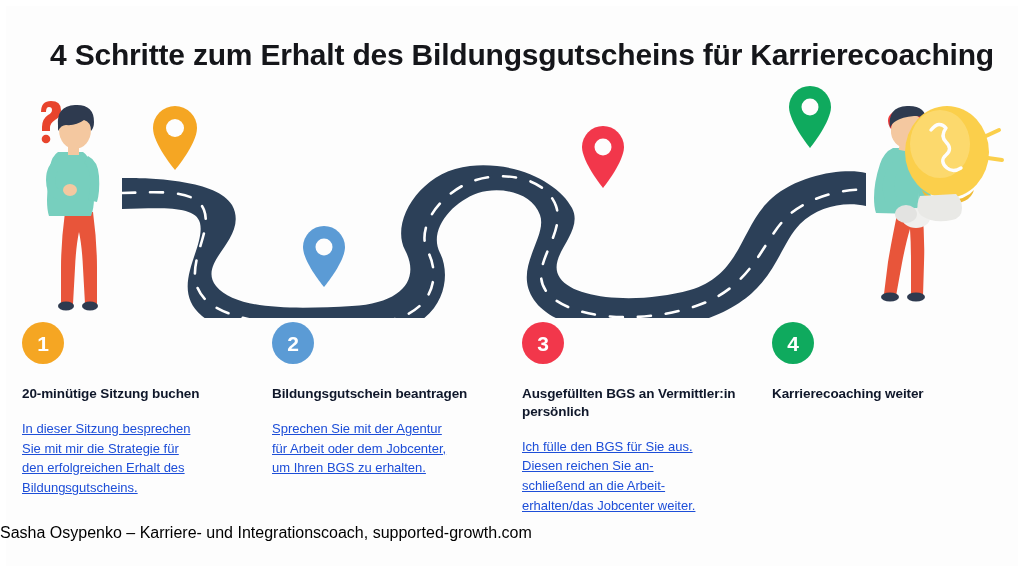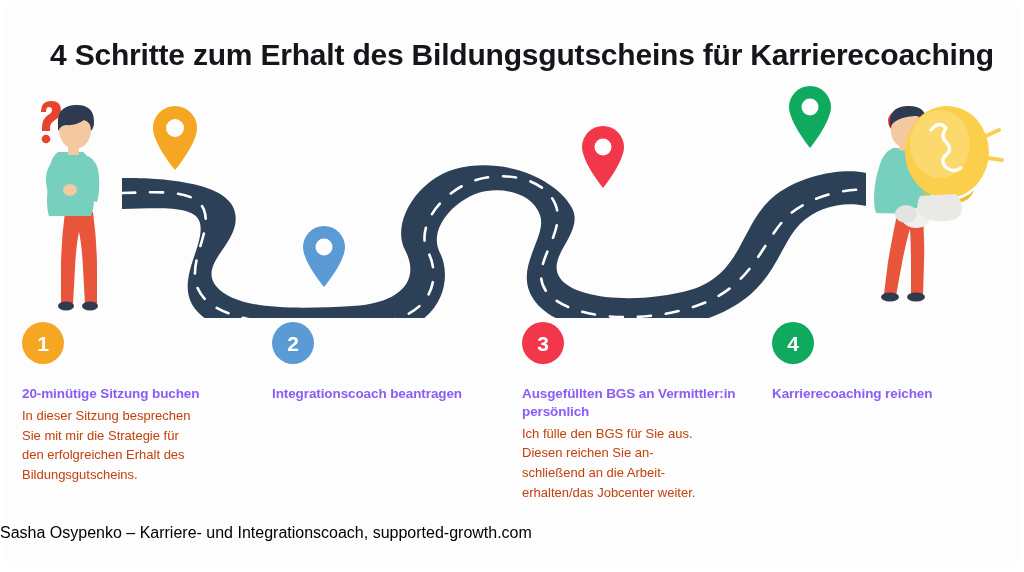--- a/index.html
+++ b/index.html
@@ -64,30 +64,31 @@
     font-weight: bold;
     display: flex;
     align-items: center;
     justify-content: center;
     line-height: 1;
   }
   .step-head {
     margin-top: 21px;
     font-size: 13.5px;
     font-weight: bold;
-    color: #8b5cf6;
+    color: #0f172a;
     line-height: 1.32;
     letter-spacing: -0.1px;
   }
   .step-body {
-    margin-top: 3px;
+    margin-top: 16px;
     font-size: 13px;
-    color: #c2410c;
+    color: #1d4ed8;
     line-height: 1.52;
     white-space: pre-line;
+    text-decoration: underline;
   }
 
   
   #footer {
     position: absolute;
     left: 0;
     top: 524px;
     width: 1024px;
     font-size: 16px;
     color: #000000;
@@ -232,36 +233,39 @@
       <div class="step-body">In dieser Sitzung besprechen
 Sie mit mir die Strategie für
 den erfolgreichen Erhalt des
 Bildungsgutscheins.</div>
     </div>
 
     <div class="step" style="left:272px;">
       <div class="badge" style="background:#5b9bd5;">
         <span>2</span>
       </div>
-      <div class="step-head">Integrationscoach beantragen</div>
+      <div class="step-head">Bildungsgutschein beantragen</div>
+      <div class="step-body">Sprechen Sie mit der Agentur
+für Arbeit oder dem Jobcenter,
+um Ihren BGS zu erhalten.</div>
     </div>
 
     <div class="step" style="left:522px;">
       <div class="badge" style="background:#f2374b;">
         <span>3</span>
       </div>
       <div class="step-head">Ausgefüllten BGS an Vermittler:in persönlich</div>
       <div class="step-body">Ich fülle den BGS für Sie aus.
 Diesen reichen Sie an-
 schließend an die Arbeit-
 erhalten/das Jobcenter weiter.</div>
     </div>
 
     <div class="step" style="left:772px;">
       <div class="badge" style="background:#0faa5e;">
         <span>4</span>
       </div>
-      <div class="step-head">Karrierecoaching reichen</div>
+      <div class="step-head">Karrierecoaching weiter</div>
     </div>
   </div>
 
   <div id="footer">Sasha Osypenko – Karriere- und Integrationscoach, supported-growth.com</div>
 </div>
 
 </body></html>

